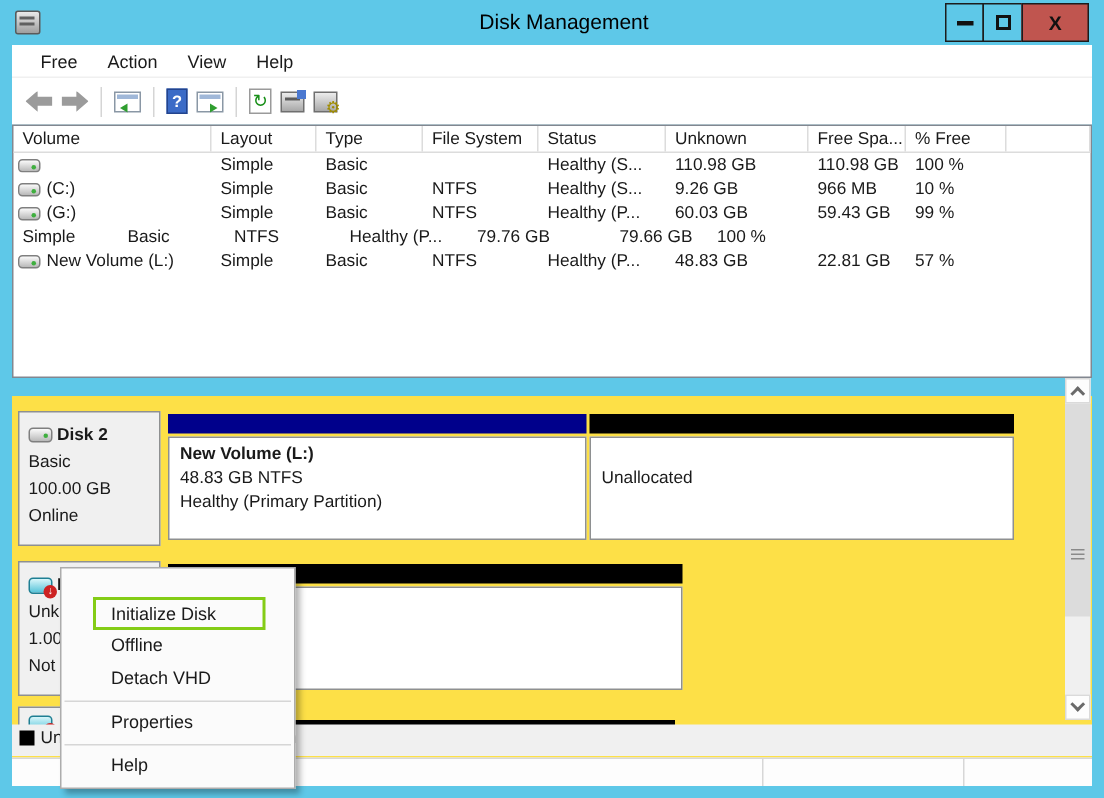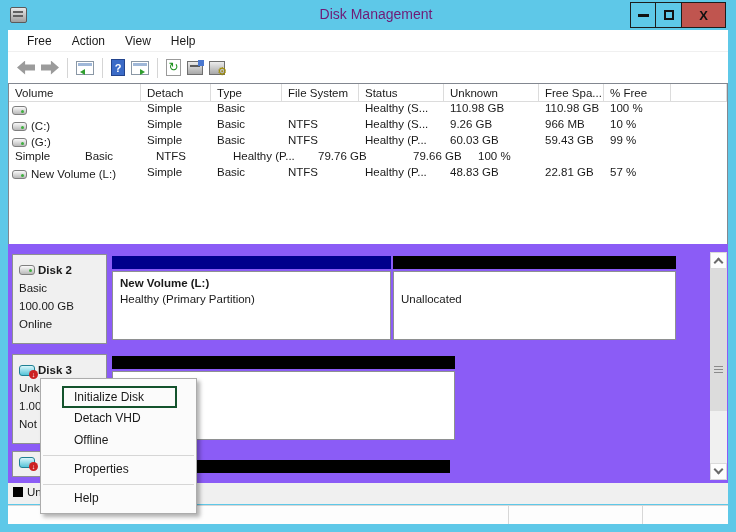--- a/index.html
+++ b/index.html
@@ -6,21 +6,21 @@
   html,body { background:#9aa7b5; font-family:"Liberation Sans", sans-serif; }
   .window { position:relative; width:736px; height:532px; background:#5EC8E8; overflow:hidden;
             font-family:"Liberation Sans", sans-serif; color:#1a1a1a; }
 
   
   .titlebar { position:absolute; left:0; top:0; width:736px; height:30px; }
   .app-icon { position:absolute; left:10px; top:7px; width:17px; height:16px;
               background:linear-gradient(#e8e8e8,#9f9f9f); border:1px solid #5a5a5a; border-radius:2px; }
   .app-icon::before { content:""; position:absolute; left:2px; top:3px; width:10px; height:2px; background:#606060; }
   .app-icon::after  { content:""; position:absolute; left:2px; top:7px; width:10px; height:2px; background:#606060; }
-  .title-text { position:absolute; left:0; right:0; top:6px; text-align:center; font-size:14px; color:#701a75;padding-left:16px; }
+  .title-text { position:absolute; left:0; right:0; top:6px; text-align:center; font-size:14px; color:#000000;padding-left:16px; }
   .tb-btn { position:absolute; top:2px; height:26px; border:1px solid #1c1c1c; display:flex; align-items:center; justify-content:center; }
   .btn-min { left:630px; width:26px; }
   .btn-max { left:655px; width:27px; }
   .btn-close { left:681px; width:45px; background:#C0554F; font-weight:bold; font-size:13px; color:#111; }
   .glyph-min { width:11px; height:3px; background:#111; }
   .glyph-max { width:10px; height:10px; border:2px solid #111; background:transparent; }
 
   
   .menubar { position:absolute; left:8px; top:30px; width:720px; height:22px; background:#ffffff;
              display:flex; align-items:center; padding-left:9px; font-size:12px; border-bottom:1px solid #f0f0f0; }
@@ -41,32 +41,32 @@
   .refreshico { width:15px; height:17px; background:#fff; border:1px solid #9a9a9a; color:#188f18;
                 font-size:12px; line-height:14px; text-align:center; }
   .diskico { width:16px; height:14px; background:linear-gradient(#ececec,#a8a8a8); border:1px solid #6f6f6f; }
   .diskico::before { content:""; position:absolute; left:2px; top:3px; width:10px; height:2px; background:#5c5c5c; }
   .diskico::after { content:""; position:absolute; right:-2px; top:-2px; width:6px; height:6px; background:#4a78d0; }
   .gearico { width:16px; height:14px; background:linear-gradient(#ececec,#a8a8a8); border:1px solid #6f6f6f; }
   .gearico::after { content:"⚙"; position:absolute; right:-3px; bottom:-4px; font-size:11px; color:#a08c00; }
 
   
   .listview { position:absolute; left:8px; top:83px; width:720px; height:169px; background:#fff; border:1px solid #828790; font-size:11.5px; }
-  .lrow { display:flex; height:16px; }
+  .lrow { display:flex; height:16px; align-items:center; }
   .lhead { height:18px; border-bottom:1px solid #dcdcdc; font-size:11.5px; }
   .lhead .cell { border-right:1px solid #dcdcdc; height:100%; display:flex; align-items:center; }
   .cell { padding-left:6px; overflow:hidden; white-space:nowrap; }
   .c0{width:132px}.c1{width:70px}.c2{width:71px}.c3{width:77px}.c4{width:85px}.c5{width:95px}.c6{width:65px}.c7{width:67px}.c8{flex:1}
   .volcell { display:flex; align-items:center; padding-left:3px; }
   .vol-icon { flex:none; width:15px; height:9px; border:1px solid #7f7f7f; border-radius:3px;
               background:linear-gradient(#fafafa,#b9b9b9); position:relative; margin-right:4px; }
   .vol-icon::after { content:""; position:absolute; right:2px; top:3px; width:3px; height:3px; background:#3faf3f; border-radius:50%; }
 
   
-  .lowerpane { position:absolute; left:8px; top:244px; width:720px; height:251px; background:#8b5cf6; }
+  .lowerpane { position:absolute; left:8px; top:264px; width:720px; height:251px; background:#fde047; }
   .disk-label { position:absolute; background:#F0F0F0; border:1px solid #8e9091; width:95px; height:90px;
                 padding:6px 0 0 6px; font-size:11.5px; line-height:18px; }
   .disk-label .dname { font-weight:bold; display:flex; align-items:center; gap:3px; }
   .drive-icon { flex:none; width:16px; height:10px; border:1px solid #7f7f7f; border-radius:3px;
                 background:linear-gradient(#fafafa,#b9b9b9); position:relative; }
   .drive-icon::after { content:""; position:absolute; right:2px; top:3px; width:3px; height:3px; background:#3faf3f; border-radius:50%; }
   .vhd-icon { flex:none; width:16px; height:11px; border:1px solid #1f7f93; border-radius:3px;
               background:linear-gradient(#d8f6fa,#56c3d8); position:relative; }
   .vhd-icon::after { content:"↓"; position:absolute; right:-4px; bottom:-4px; width:9px; height:9px; background:#cc2222;
                      color:#fff; border-radius:50%; font-size:7px; line-height:9px; text-align:center; }
@@ -96,21 +96,21 @@
   .grip div { height:1px; background:#8a8a8a; margin-bottom:2px; }
 
   
   .statusbar { position:absolute; left:8px; top:505px; width:720px; height:19px; background:#FDFDFD; border-top:1px solid #D7D7D7; }
   .sdiv { position:absolute; top:0; bottom:0; width:1px; background:#D7D7D7; }
 
   
   .ctxmenu { position:absolute; left:40px; top:378px; width:157px; background:#FBFBFB; border:1px solid #ACACAC;
              box-shadow:3px 3px 4px rgba(0,0,0,0.3); padding:3px 0; font-size:12px; z-index:50; }
   .cmi { height:22px; line-height:20px; padding-left:33px; }
-  .cmi-focus { height:22px; line-height:18px; margin:4px 19px 0 21px; padding-left:10px; border:2px solid #14532d; }
+  .cmi-focus { height:22px; line-height:18px; margin:16px 19px 0 21px; padding-left:10px; border:2px solid #84cc16; }
   .csep { height:1px; background:#D6D6D6; margin:3px 2px; }
 </style>
 </head>
 <body>
 
 <div class="window">
 
   <div class="titlebar">
     <div class="app-icon"></div>
     <div class="title-text">Disk Management</div>
@@ -144,21 +144,21 @@
       </div>
     <div class="tsep"></div>
     <div class="ticon refreshico">↻</div>
     <div class="ticon diskico"></div>
     <div class="ticon gearico"></div>
   </div>
 
   <div class="listview">
     <div class="lrow lhead">
       <div class="cell c0">Volume</div>
-      <div class="cell c1">Detach</div>
+      <div class="cell c1">Layout</div>
       <div class="cell c2">Type</div>
       <div class="cell c3">File System</div>
       <div class="cell c4">Status</div>
       <div class="cell c5">Unknown</div>
       <div class="cell c6">Free Spa...</div>
       <div class="cell c7">% Free</div>
       <div class="cell c8"></div>
     </div>
 
     <div class="lrow">
@@ -232,20 +232,21 @@
           <span>Disk 2</span>
         </div>
       <div>Basic</div>
       <div>100.00 GB</div>
       <div>Online</div>
     </div>
     <div class="partition" style="left:104px; top:12px; width:279px;">
       <div class="pstrip strip-navy"></div>
       <div class="pbody">
         <div class="ptitle">New Volume  (L:)</div>
+        <div>48.83 GB NTFS</div>
         <div>Healthy (Primary Partition)</div>
       </div>
     </div>
     <div class="partition" style="left:385px; top:12px; width:283px;">
       <div class="pstrip strip-black"></div>
       <div class="pbody">
         <div style="height:16px;"></div>
         <div>Unallocated</div>
       </div>
     </div>
@@ -302,21 +303,21 @@
   </div>
 
   <div class="statusbar">
     <span></span>
     <div class="sdiv" style="left:500px;"></div>
     <div class="sdiv" style="left:634px;"></div>
   </div>
 
   <div class="ctxmenu">
     <div class="cmi-focus">Initialize Disk</div>
+    <div class="cmi">Offline</div>
     <div class="cmi">Detach VHD</div>
-    <div class="cmi">Offline</div>
     <div class="csep"></div>
     <div class="cmi">Properties</div>
     <div class="csep"></div>
     <div class="cmi">Help</div>
   </div>
 
 </div>
 
 </body></html>

